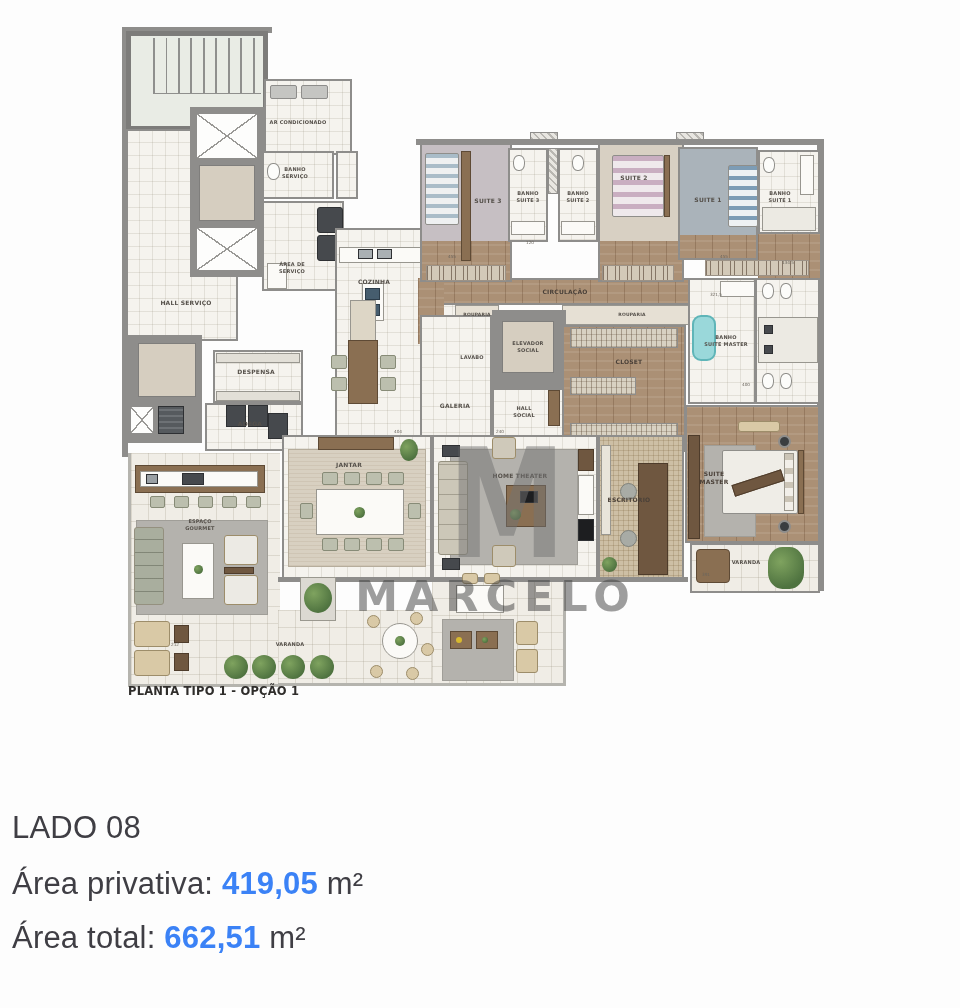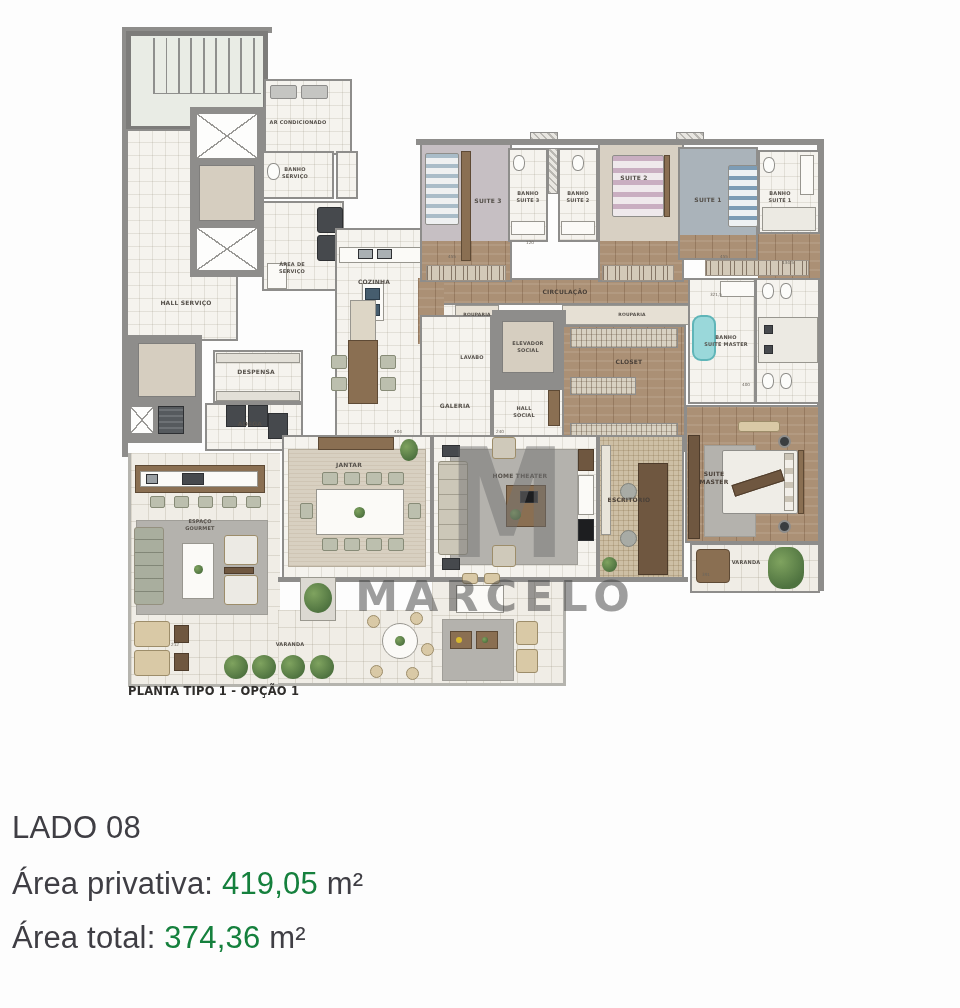--- a/index.html
+++ b/index.html
@@ -35,21 +35,21 @@
   .tub{background:#9ad8da;border:2px solid #5fb5b8;border-radius:9px}
   .pl{background:radial-gradient(circle at 35% 35%,#7fa35f,#4f7340 72%);border-radius:50%}
   .plbox{background:#dcd9d2;border:1px solid #9a988f}
   .acu{background:#c5c5c2;border:1px solid #8e8d8b;border-radius:2px}
   .spk{background:#3a3d40;border:2px solid #8e8d8b;border-radius:50%}
   .lbl{position:absolute;transform:translate(-50%,-50%);font:700 6px/1.35 "DejaVu Sans",sans-serif;color:#55504a;text-align:center;white-space:pre-line;letter-spacing:.2px;z-index:40}
   .dim{position:absolute;font:400 5px/1 "DejaVu Sans",sans-serif;color:#6a655d;transform:translate(-50%,-50%) scale(.85);z-index:41}
   .wm{position:absolute;z-index:60;text-align:center;color:#7d7d7d;font-family:"DejaVu Sans",sans-serif}
   #caption{position:absolute;left:128px;top:686px;font:700 11.5px/1 "DejaVu Sans",sans-serif;color:#2f2d2b;letter-spacing:.2px}
   .info-line{position:absolute;left:12px;font:500 31px/1.15 "Liberation Sans",sans-serif;color:#3f3e44;letter-spacing:.2px}
-  .info-line b{font-weight:400;color:#15803d}
+  .info-line b{font-weight:700;color:#3b82f6}
 </style>
 </head>
 <body>
 
 <div class="r" id="plan" style="left:120px;top:25px;width:705px;height:678px">
 
   <div class="r wall" style="left:2px;top:2px;width:150px;height:6px"></div>
   <div class="r wall" style="left:2px;top:2px;width:6px;height:430px"></div>
   <div class="r wall" style="left:296px;top:114px;width:406px;height:6px"></div>
   <div class="r wall" style="left:697px;top:114px;width:7px;height:452px"></div>
@@ -338,15 +338,15 @@
 <div id="caption">PLANTA TIPO 1 - OPÇÃO 1</div>
 
 <div class="info-line" style="top:810px">LADO 08</div>
 <div class="info-line" style="top:866px">
   <span>Área privativa:</span>
   <b>419,05</b>
   <span>m²</span>
 </div>
 <div class="info-line" style="top:920px">
   <span>Área total:</span>
-  <b>374,36</b>
+  <b>662,51</b>
   <span>m²</span>
 </div>
 
 </body></html>

